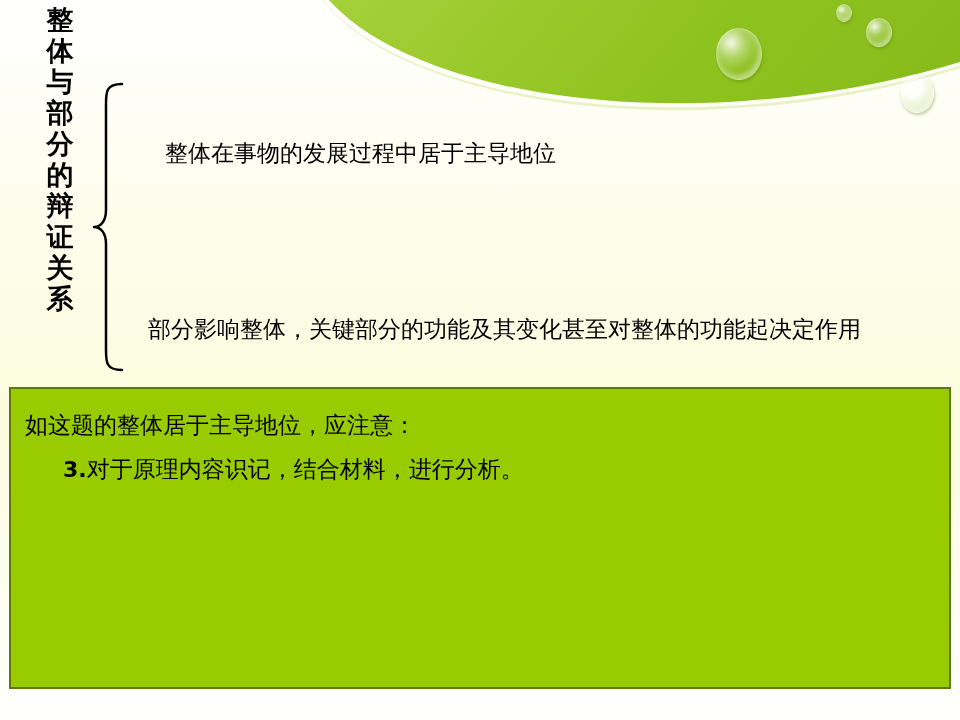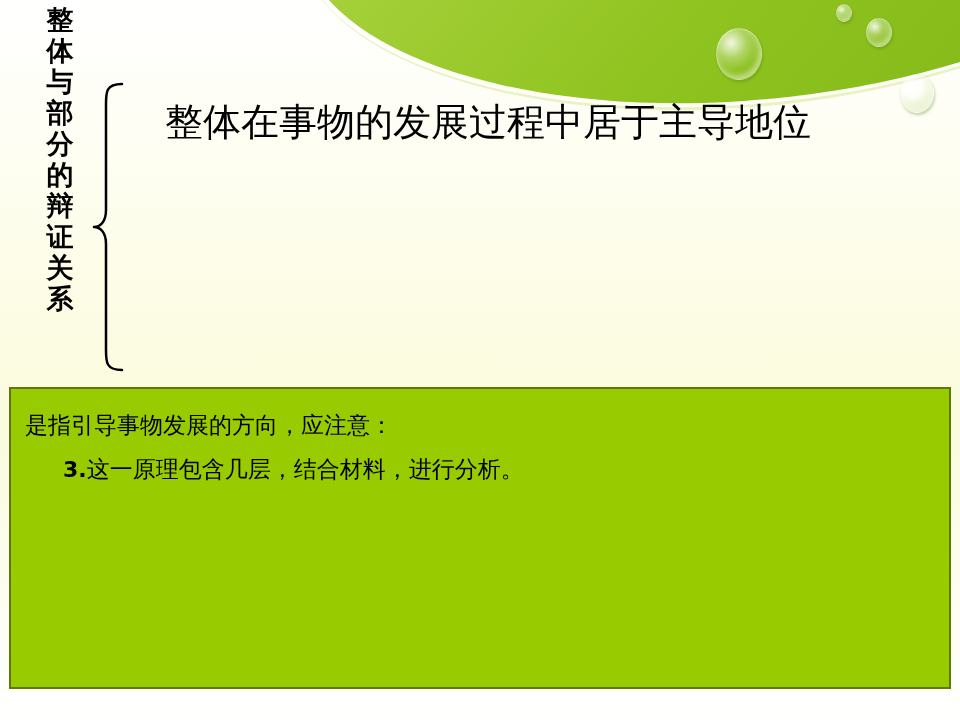--- a/index.html
+++ b/index.html
@@ -89,24 +89,25 @@
     top: 82px;
     width: 34px;
     height: 290px;
   }
   .brace svg { display: block; }
 
   
   .stmt {
     position: absolute;
     font-family: "DejaVu Serif", "Liberation Serif", serif;
-    font-size: 38px;
+    font-size: 23px;
     line-height: 44px;
     color: #000000;
     font-weight: 500;
+    margin-top: 31px;
   }
   .stmt-1 { left: 165px; top: 100px; width: 700px; }
   .stmt-2 { left: 148px; top: 276px; width: 730px; }
 
   
   .notebox {
     position: absolute;
     left: 9px;
     top: 387px;
     width: 942px;
@@ -156,22 +157,23 @@
     <span>系</span>
   </div>
 
   <div class="brace">
     <svg width="34" height="290" viewBox="0 0 34 290" fill="none" xmlns="http://www.w3.org/2000/svg">
       <path d="M30 2 C14 2 14 10 14 22 L14 128 C14 140 8 145 2 145 C8 145 14 150 14 162 L14 268 C14 280 14 288 30 288" stroke="#000000" stroke-width="2.5" fill="none" stroke-linecap="round" stroke-linejoin="round"></path>
     </svg>
   </div>
 
   <div class="stmt stmt-1">整体在事物的发展过程中居于主导地位</div>
+  <div class="stmt stmt-2">部分影响整体，关键部分的功能及其变化甚至对整体的功能起决定作用</div>
 
   <div class="notebox">
-    <div class="note-line">是指引导事物发展的方向，应注意：</div>
+    <div class="note-line">如这题的整体居于主导地位，应注意：</div>
 
 
 
-    <div class="note-line indent"><span class="note-num">3.</span><span>这一原理包含几层，结合材料，进行分析。</span></div>
+    <div class="note-line indent"><span class="note-num">3.</span><span>对于原理内容识记，结合材料，进行分析。</span></div>
   </div>
 
 </div>
 
 </body></html>

